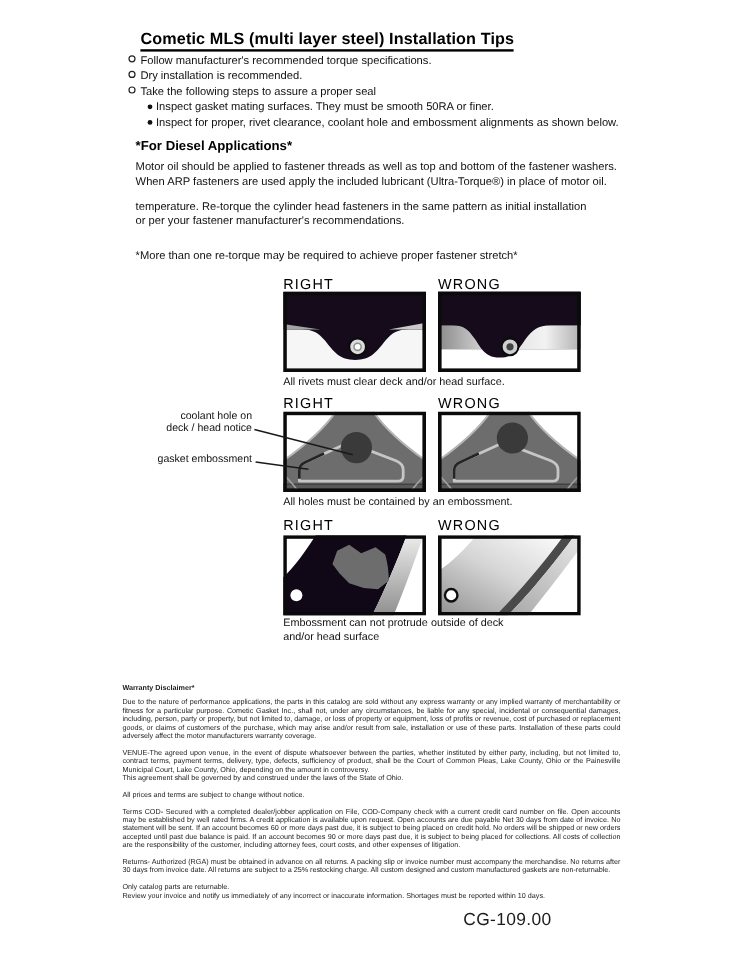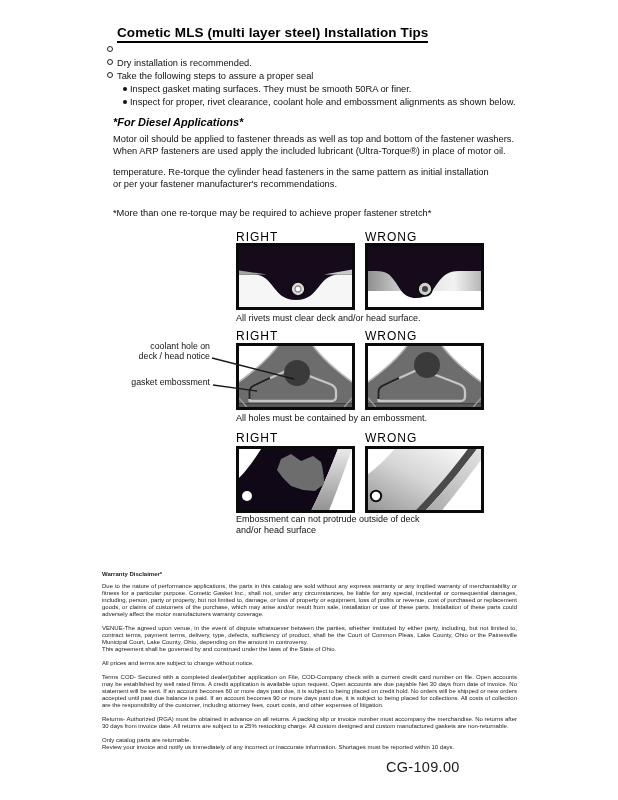--- a/index.html
+++ b/index.html
@@ -19,21 +19,21 @@
     border-bottom:2px solid #000;padding-bottom:1px;
     letter-spacing:.1px;white-space:nowrap;text-align:right;
   }
   
   .bullets{left:107px;top:44px;font-size:9.3px;line-height:13px;color:#111;white-space:nowrap;}
   .b-item{display:block;}
   .sub{margin-left:16px;}
   .ob{display:inline-block;width:4px;height:4px;border:1px solid #222;border-radius:50%;margin-right:4px;vertical-align:1.5px;}
   .fb{display:inline-block;width:4px;height:4px;background:#111;border-radius:50%;margin-right:3px;vertical-align:1.5px;}
   
-  .diesel-h{left:113px;top:116px;font-size:11px;font-weight:bold;color:#000;font-style:italic;}
+  .diesel-h{left:113px;top:116px;font-size:11px;font-weight:bold;color:#000;}
   .para{left:113px;font-size:9.3px;line-height:12.4px;color:#111;white-space:nowrap;}
   .p1{top:133px;} .p2{top:166px;} .p3{top:207px;}
   .para span{display:block;}
   
   .dg-labels{left:236px;width:248px;display:flex;font-size:12px;letter-spacing:1px;color:#000;}
   .dg-labels div{width:119px;text-align:left;}
   .dg-labels div:last-child{margin-left:10px;}
   .r1l{top:230px;} .r2l{top:329px;} .r3l{top:431px;}
   .dg-boxes{left:236px;display:flex;}
   .dg-boxes .cell{width:119px;height:67px;margin-right:10px;}
@@ -59,21 +59,21 @@
   .doc-code{left:386px;top:759px;font-size:14.5px;color:#1c1c1c;letter-spacing:.3px;}
 </style>
 </head>
 <body>
 
 <div class="page">
 
   <div class="abs title">Cometic MLS (multi layer steel) Installation Tips</div>
 
   <div class="abs bullets">
-    <span class="b-item"><span class="ob"></span></span>
+    <span class="b-item"><span class="ob"></span><span>Follow manufacturer's recommended torque specifications.</span></span>
     <span class="b-item"><span class="ob"></span><span>Dry installation is recommended.</span></span>
     <span class="b-item"><span class="ob"></span><span>Take the following steps to assure a proper seal</span></span>
     <span class="b-item sub"><span class="fb"></span><span>Inspect gasket mating surfaces.  They must be smooth 50RA or finer.</span></span>
     <span class="b-item sub"><span class="fb"></span><span>Inspect for proper, rivet clearance, coolant hole and embossment alignments as shown below.</span></span>
   </div>
 
   <div class="abs diesel-h">*For Diesel Applications*</div>
 
   <div class="abs para p1">
     <span>Motor oil should be applied to fastener threads as well as top and bottom of the fastener washers.</span>

